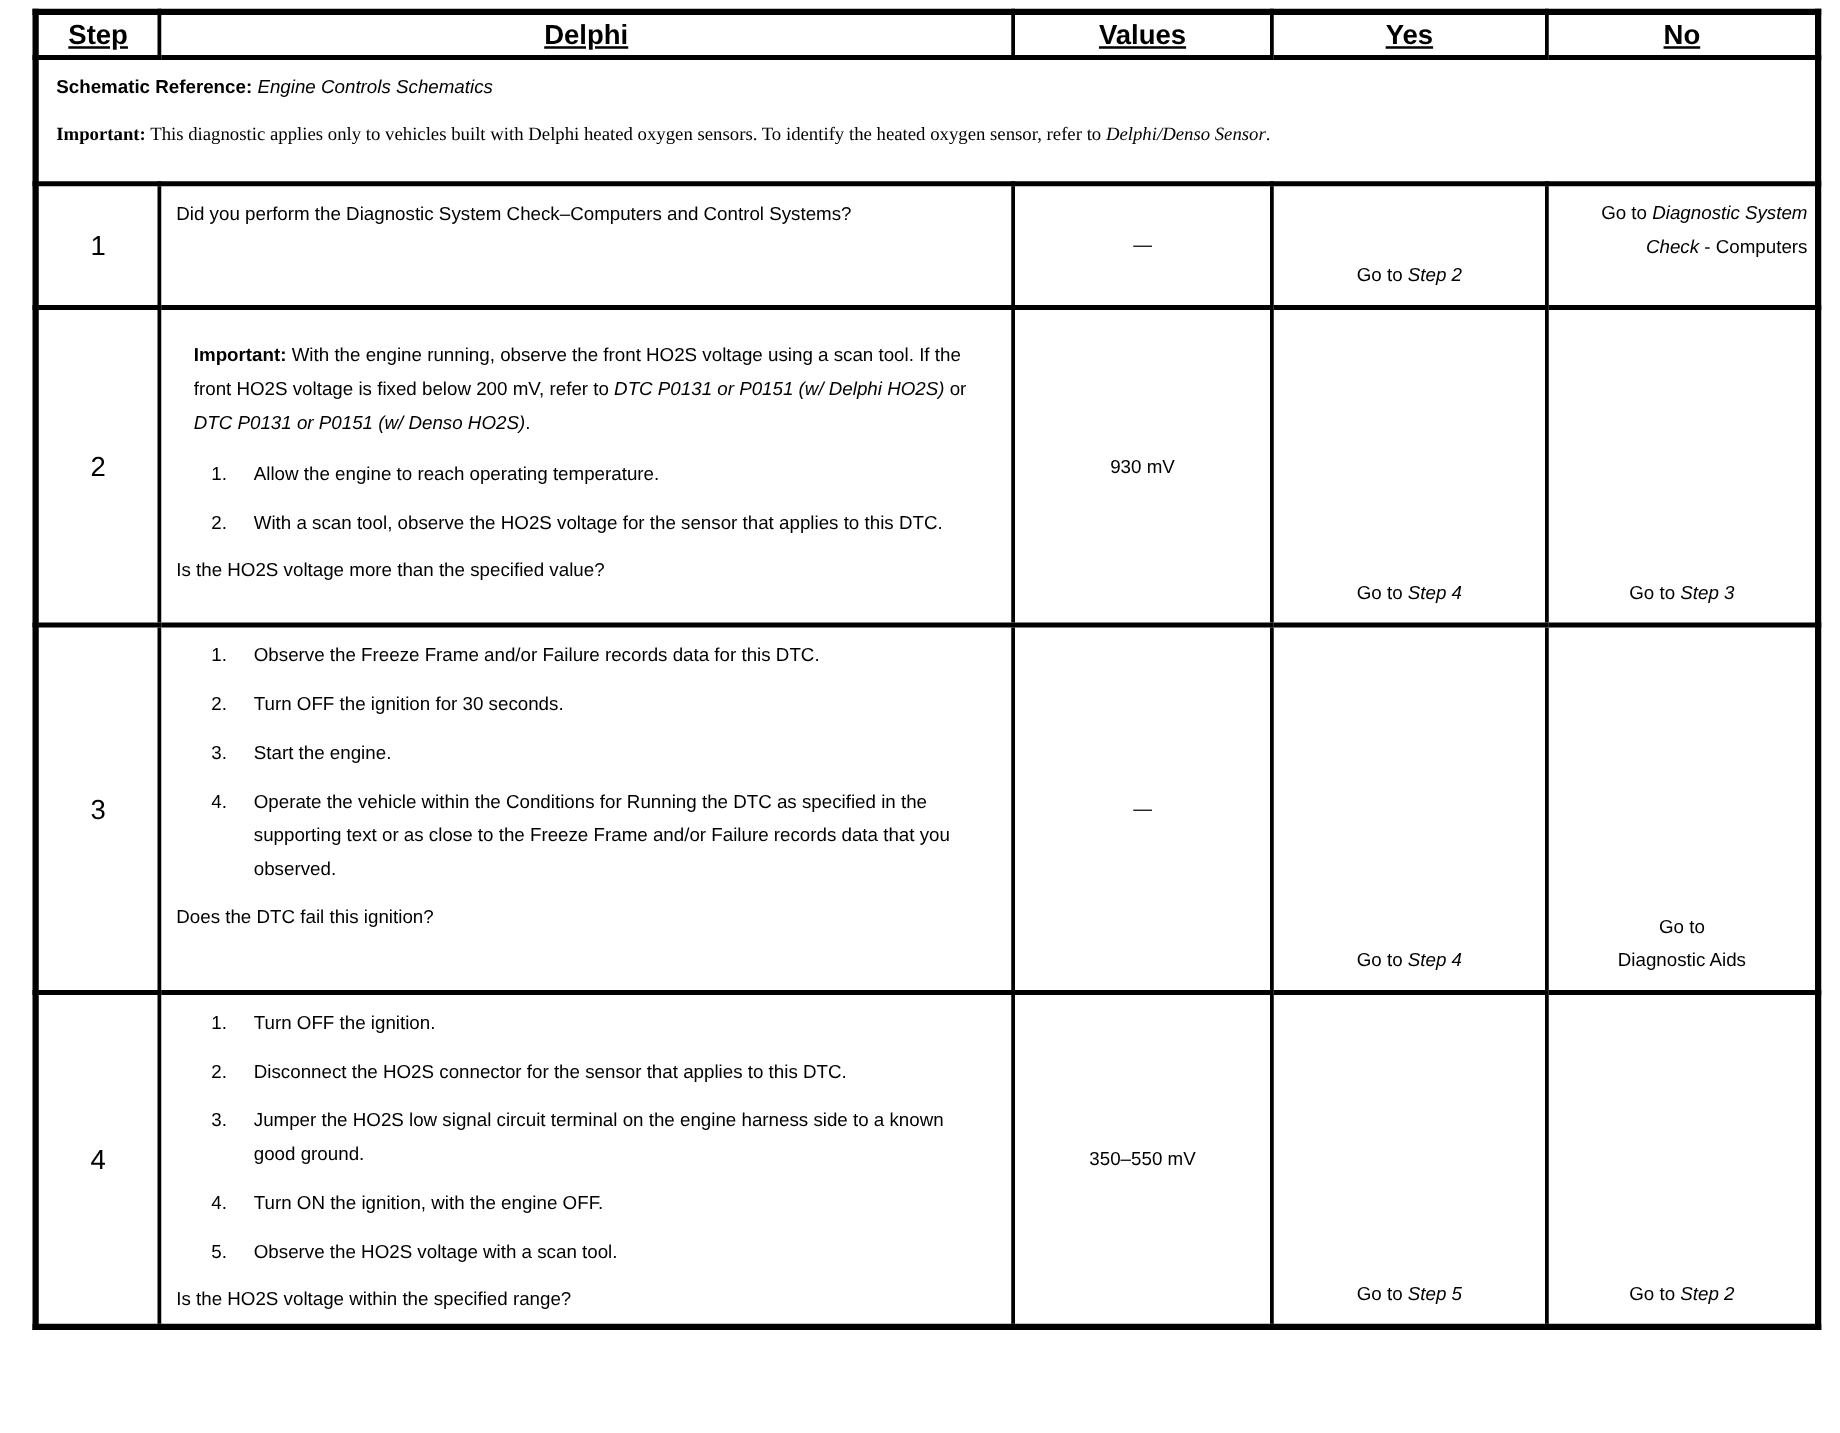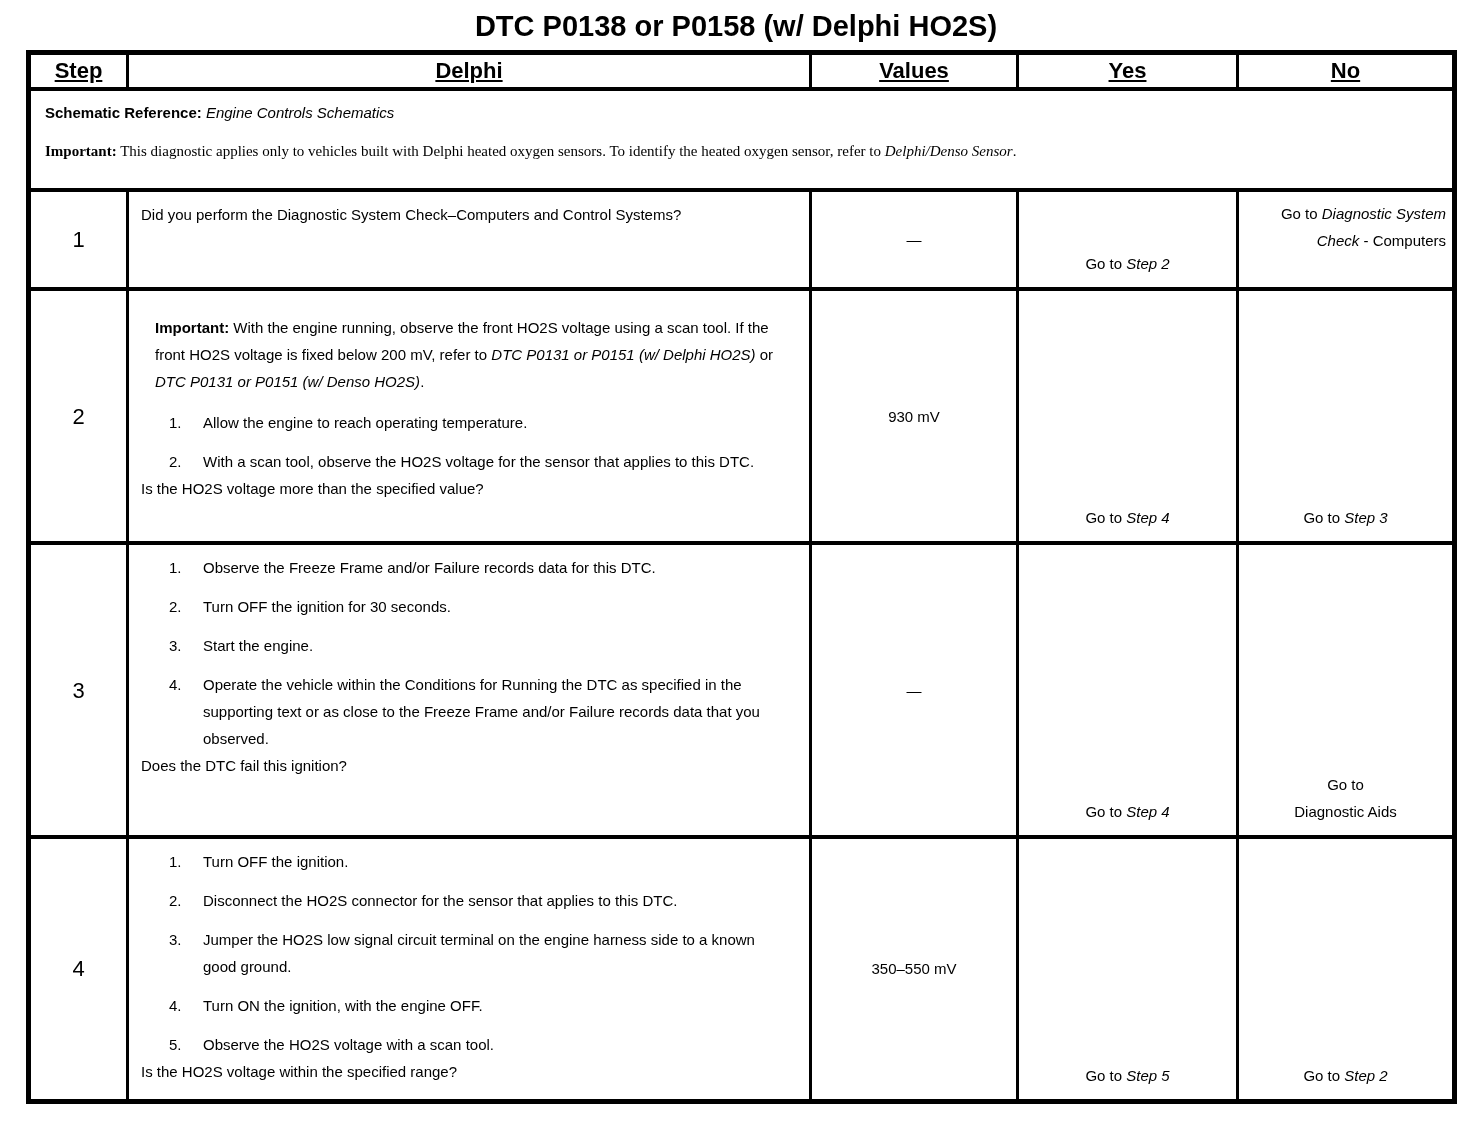--- a/index.html
+++ b/index.html
@@ -61,28 +61,27 @@
   .step-cell{text-align:center;vertical-align:middle;font-size:22px;}
   .action-cell{vertical-align:top;padding:9px 14px 6px 12px;}
   .values-cell{text-align:center;vertical-align:middle;}
   .yes-cell,.no-cell{text-align:center;vertical-align:bottom;padding:0 6px 10px 6px;}
   .no-cell.top{vertical-align:top;text-align:right;padding:8px 6px 0 14px;}
   .imp-para{margin:14px;}
   .list-item{display:flex;margin:12px 0 0 28px;}
   .list-item.first{margin-top:0;}
   .list-item .num{flex:0 0 34px;}
   .list-item .itext{flex:1 1 auto;padding-right:4px;}
-  .action-q{}
+  .action-q{margin-top:11px;}
 </style>
 </head>
 <body>
 
 <div class="page">
 
-  <div class="title">DTC P0138 or P0158 (w/ Delphi HO2S)</div>
 
   <table class="diag">
     <colgroup>
       <col class="c-step">
         <col class="c-action">
         <col class="c-values">
         <col class="c-yes">
         <col class="c-no">
     </colgroup>
 

